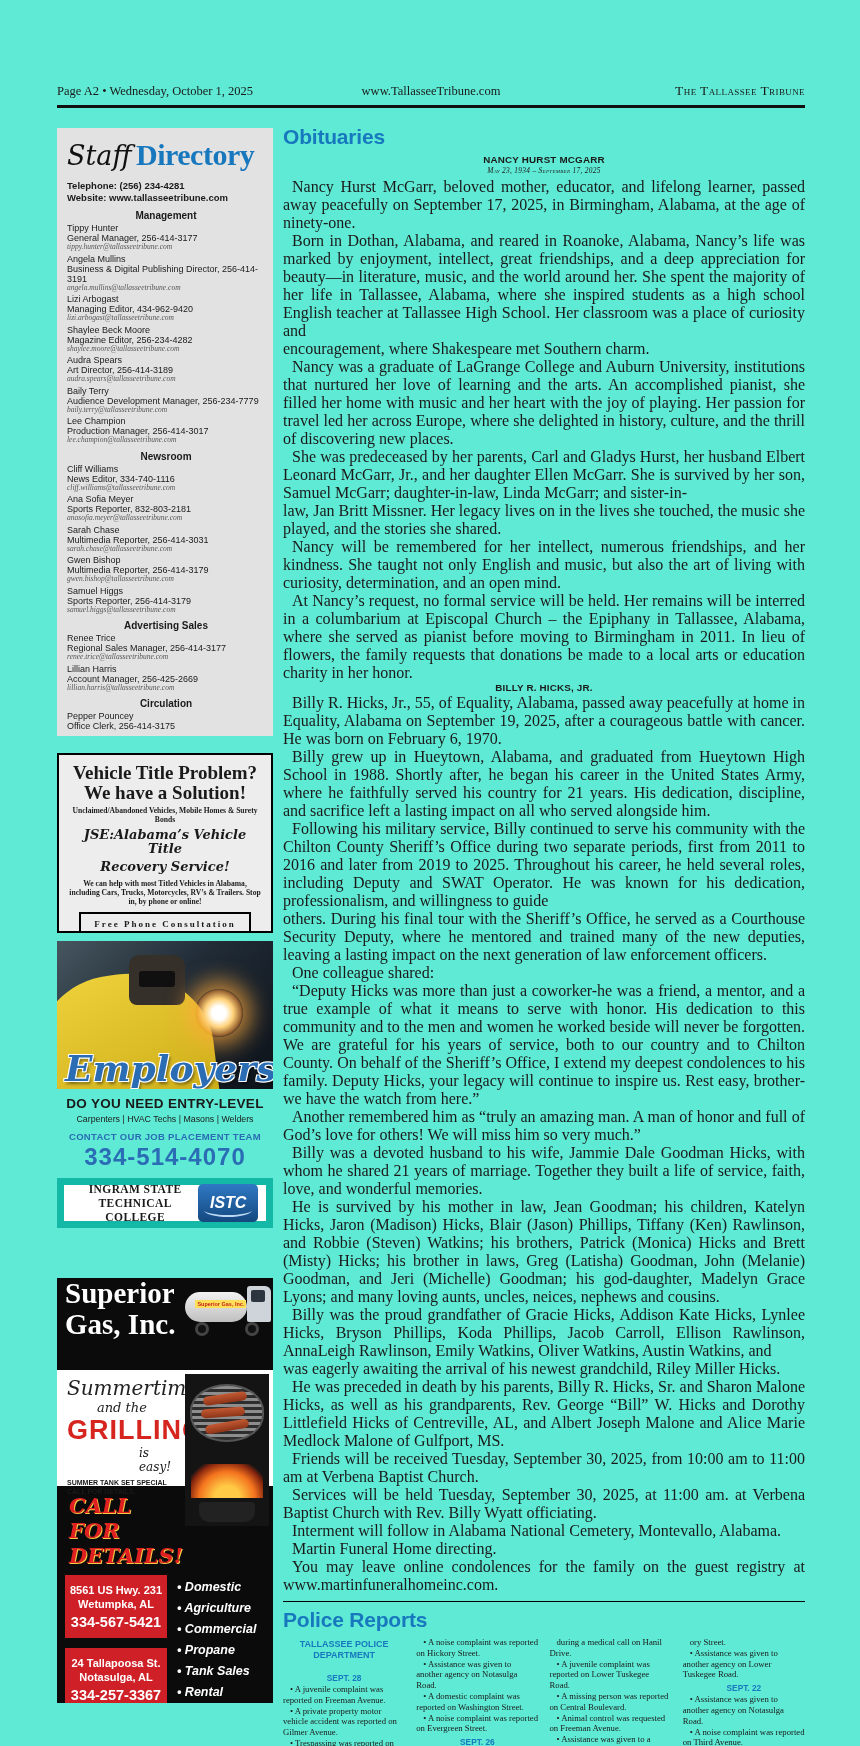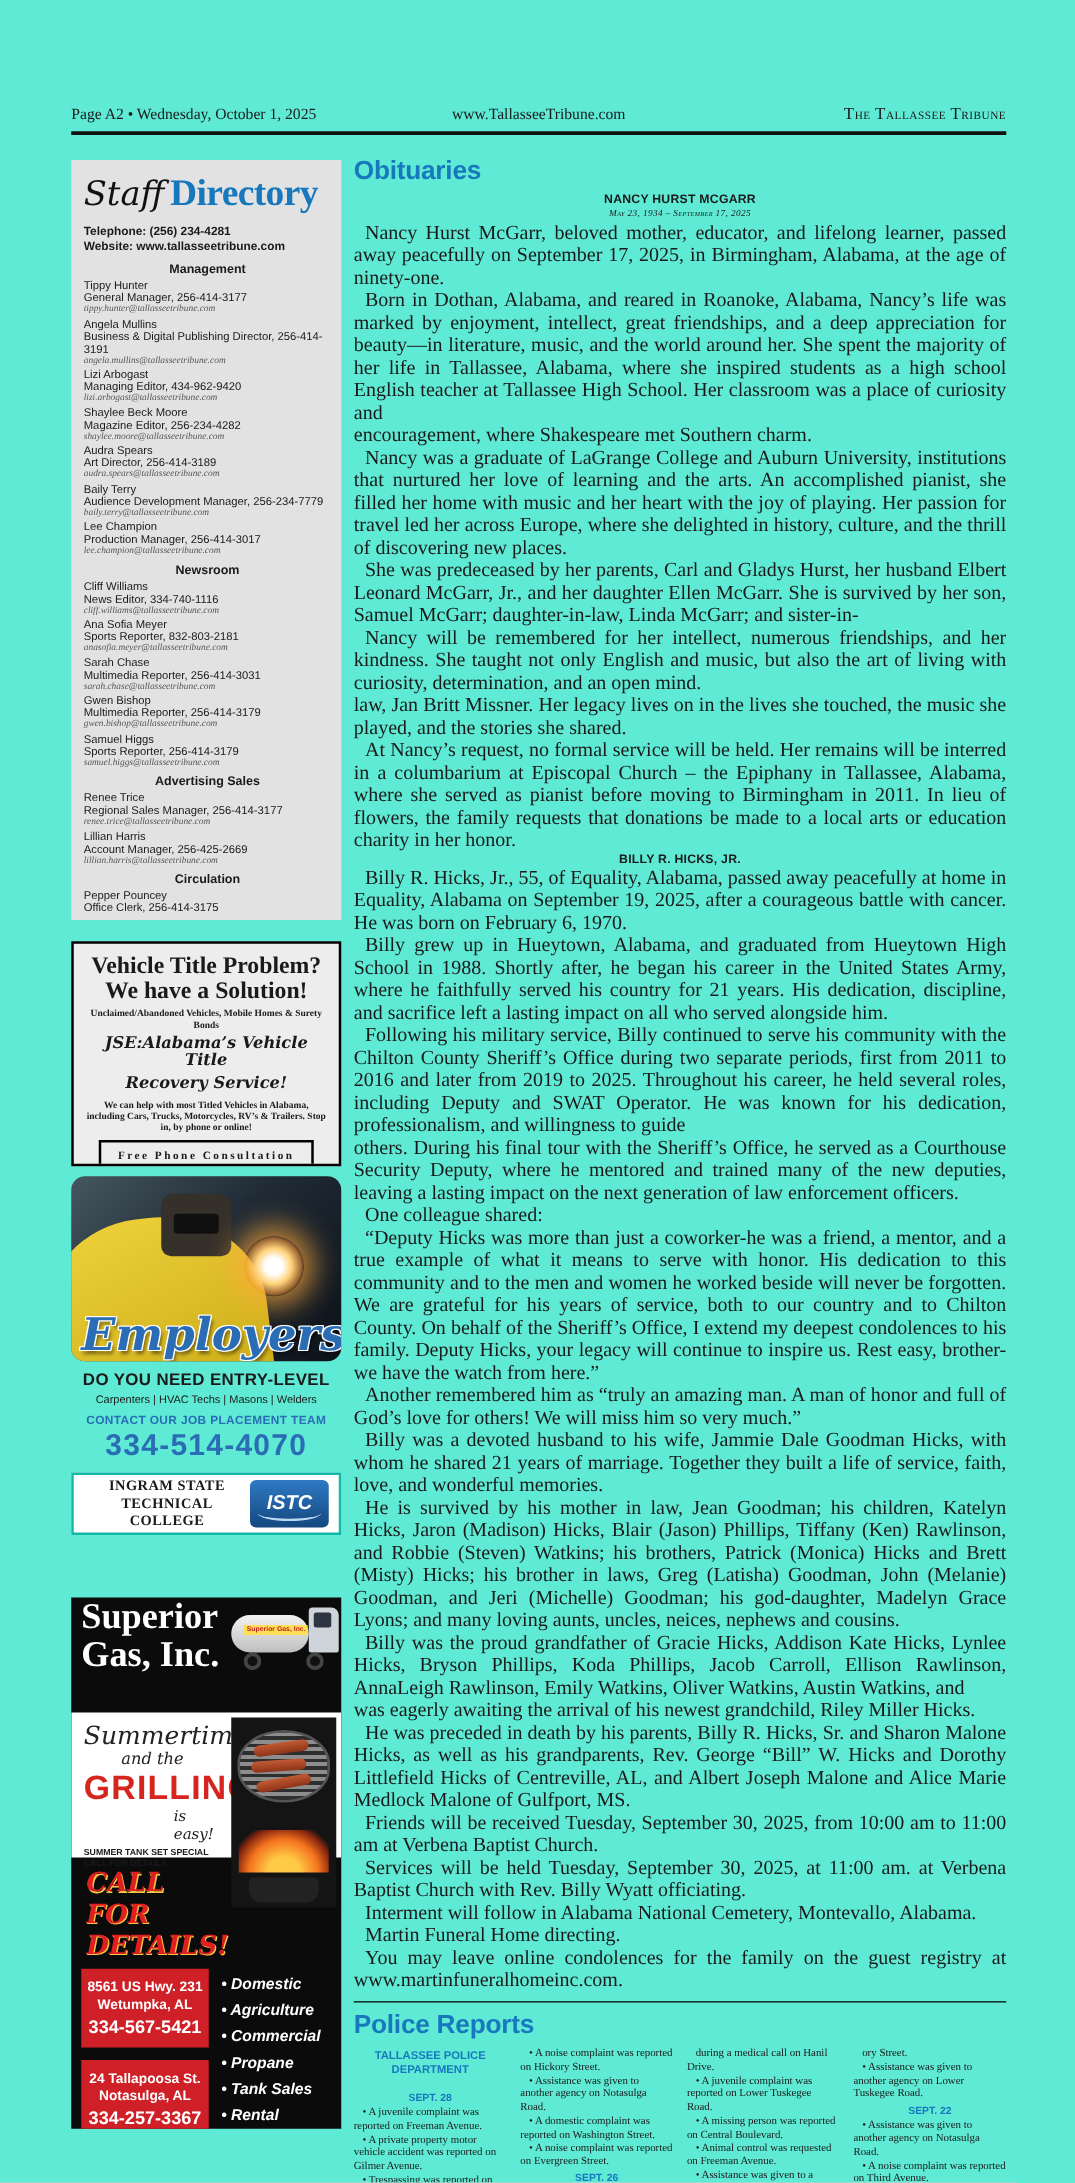--- a/index.html
+++ b/index.html
@@ -38,38 +38,38 @@
   .jse-h1 { font-weight:bold; font-size:19px; line-height:20px; font-family:"Liberation Serif", serif; }
   .jse-sub { font-size:7.6px; font-weight:bold; margin-top:3px; }
   .jse-it { font-style:italic; font-weight:bold; font-size:13px; line-height:14px; margin-top:4px; font-family:"DejaVu Serif", serif; }
   .jse-body { font-size:7.6px; font-weight:bold; margin-top:5px; line-height:9px; padding:0 4px; }
   .jse-box { border:2px solid #000; margin:6px 14px 0; padding:4px 2px; }
   .jse-box div { font-weight:bold; font-size:9px; letter-spacing:2px; line-height:12px; }
 
   
   .employers { margin-top:8px; }
   .emp-photo { position:relative; height:148px; overflow:hidden;
-    background: linear-gradient(135deg,#46565f 0%, #202b36 45%, #0d1219 100%); border-radius: 11px; }
+    background: linear-gradient(135deg,#46565f 0%, #202b36 45%, #0d1219 100%); }
   .welder-body { position:absolute; left:-18px; bottom:-40px; width:175px; height:155px;
     background:linear-gradient(160deg,#efd23c,#c9a914); border-radius:45% 50% 8% 8%; transform:rotate(-7deg); }
   .welder-hood { position:absolute; left:72px; top:14px; width:56px; height:50px;
     background:#35302a; border-radius:10px 12px 8px 8px; }
   .welder-visor { position:absolute; left:82px; top:30px; width:36px; height:16px; background:#101010; border-radius:3px; }
   .weld-spark { position:absolute; right:30px; top:48px; width:48px; height:48px; border-radius:50%;
     background:radial-gradient(circle,#ffffff 0 20%, #ffd27a 42%, rgba(255,150,50,.55) 66%, rgba(255,120,30,0) 74%);
     box-shadow:0 0 22px 8px rgba(255,170,60,.75); }
   .emp-script { position:absolute; left:8px; bottom:0; font-family:"DejaVu Serif", serif;
     font-style:italic; font-weight:bold; font-size:36px; color:#2a6db5;
     text-shadow:-1px -1px 0 #fff, 1px -1px 0 #fff, -1px 1px 0 #fff, 1px 1px 0 #fff, 2px 3px 3px rgba(0,0,0,.45); }
   .emp-white { text-align:center; padding-top:7px; font-family:"Liberation Sans", sans-serif; }
   .emp-line1 { font-weight:bold; font-size:13.5px; letter-spacing:.3px; }
   .emp-line2 { font-size:8.8px; margin:3px 0 7px; }
   .emp-line3 { font-weight:bold; font-size:9.5px; color:#2a6db5; letter-spacing:.3px; }
   .emp-phone { font-weight:bold; font-size:24px; color:#2a6db5; letter-spacing:1px; margin-top:1px; }
-  .istc-box { border:2px solid #14b8a6; margin-top:7px; height:50px; display:flex; align-items:center;
+  .istc-box { border:7px solid #14b8a6; margin-top:7px; height:50px; display:flex; align-items:center;
     justify-content:flex-start; padding:0 8px; background:#fff; }
   .istc-name { font-family:"Liberation Serif", serif; font-weight:bold; font-size:11.5px; line-height:14px; letter-spacing:.4px; }
   .istc-logo { position:relative; width:64px; height:38px; border-radius:5px; color:#fff;
     background:linear-gradient(180deg,#2f79c4,#14487f); display:flex; align-items:center; justify-content:center;
     font-family:"Liberation Sans", sans-serif; font-weight:bold; font-style:italic; font-size:16px; }
   .istc-logo::after { content:""; position:absolute; left:6px; right:6px; bottom:5px; height:6px;
     border-bottom:2px solid #bcd9f4; border-radius:0 0 60% 60%/0 0 100% 100%; }
 
   
   .superior { margin-top:50px; height:425px; background:#0b0b0b; overflow:hidden; }
@@ -384,22 +384,22 @@
 
               <p class="p cont">encouragement, where Shakespeare met Southern charm.</p>
               <p class="p">Nancy was a graduate of LaGrange College and Auburn University, institutions that nurtured her love of learning and the arts. An accomplished pianist, she filled her home with music and her heart with the joy of playing. Her passion for travel led her across Europe, where she delighted in history, culture, and the thrill of discovering new places.</p>
               <p class="p">She was predeceased by her parents, Carl and Gladys Hurst, her husband Elbert Leonard McGarr, Jr., and her daughter Ellen McGarr. She is survived by her son, Samuel McGarr; daughter-in-law, Linda McGarr; and sister-in-</p>
             </div>
             </div>
           <div class="ocol">
 
               <div>
 
+              <p class="p cont">law, Jan Britt Missner. Her legacy lives on in the lives she touched, the music she played, and the stories she shared.</p>
               <p class="p">Nancy will be remembered for her intellect, numerous friendships, and her kindness. She taught not only English and music, but also the art of living with curiosity, determination, and an open mind.</p>
-              <p class="p cont">law, Jan Britt Missner. Her legacy lives on in the lives she touched, the music she played, and the stories she shared.</p>
               <p class="p">At Nancy’s request, no formal service will be held. Her remains will be interred in a columbarium at Episcopal Church – the Epiphany in Tallassee, Alabama, where she served as pianist before moving to Birmingham in 2011. In lieu of flowers, the family requests that donations be made to a local arts or education charity in her honor.</p>
             </div>
             </div>
         </section>
         <section>
 
         <div class="ocol">
               <div class="o-name hide-empty">BILLY R. HICKS, JR.</div>
 
               <div>

